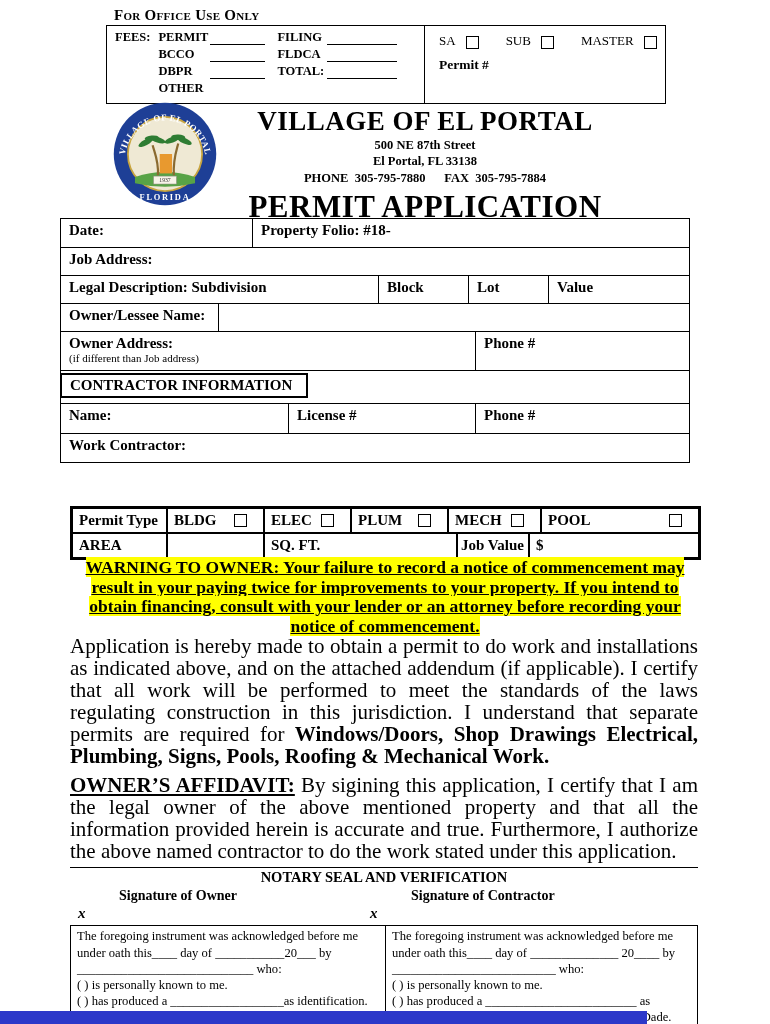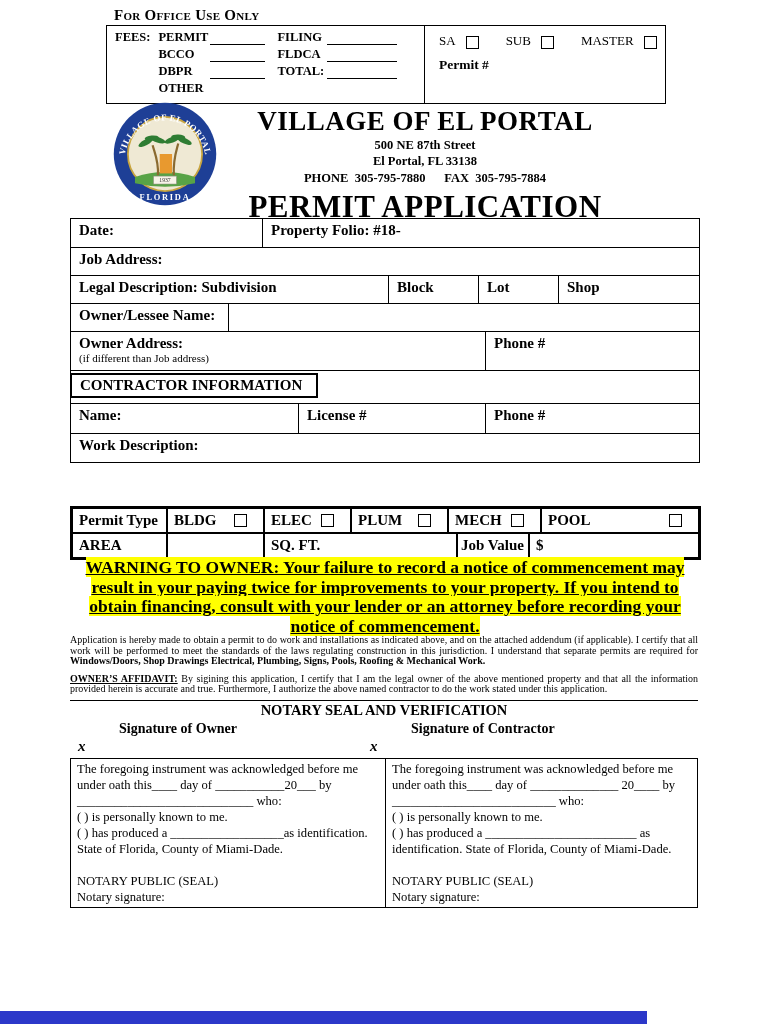--- a/index.html
+++ b/index.html
@@ -26,21 +26,21 @@
 
   
   .hdr-logo { position:absolute; left:112px; top:101px; width:106px; height:106px; }
   .hdr-text { position:absolute; left:150px; top:106px; width:550px; text-align:center; }
   .hdr-name  { font-weight:bold; font-size:27px; letter-spacing:.5px; }
   .hdr-addr  { font-weight:bold; font-size:12.5px; line-height:1.3; }
   .hdr-phone { white-space:pre; }
   .hdr-title { font-weight:bold; font-size:31px; letter-spacing:.5px; margin-top:3px; }
 
   
-  .main-table { position:absolute; left:70px; top:218px; width:630px; border:1px solid #000;
+  .main-table { position:absolute; left:60px; top:218px; width:630px; border:1px solid #000;
                 font-weight:bold; font-size:15px; box-sizing:border-box; }
   .mrow { display:flex; border-bottom:1px solid #000; }
   .mrow:last-child { border-bottom:none; }
   .mcell { border-right:1px solid #000; padding:3px 6px 2px 8px; box-sizing:border-box; }
   .mcell.last { border-right:none; flex:1; }
   .h28{min-height:28px} .h27{min-height:27px} .h38{min-height:38px} .h32{min-height:32px} .h29{min-height:29px}
   .w192{width:192px} .w318{width:318px} .w90{width:90px} .w80{width:80px} .w158{width:158px}
   .w415{width:415px} .w228{width:228px} .w187{width:187px} .w315{width:315px}
   .addr-note { font-weight:normal; font-size:11px; line-height:1.1; }
   .crow-cell { padding:0; }
@@ -58,21 +58,21 @@
   .pcell .cb { margin-left:auto; margin-right:12px; }
   .pw95{width:95px} .pw97{width:97px} .pw96{width:87px} .pw93{width:93px} .pw193{width:193px} .pw72{width:72px; padding-left:3px;}
 
   
   .warning-wrap { position:absolute; left:68px; top:558px; width:634px; text-align:center; }
   .warning-text { background:var(--warning_highlight,#ffff00); font-weight:bold; font-size:17.5px;
                   line-height:1.12; text-decoration:underline; white-space:pre-line; }
 
   
   .lower { position:absolute; left:70px; top:635px; width:628px; }
-  .para { text-align:justify; font-size:10px; line-height:1.05; margin:0; }
+  .para { text-align:justify; font-size:21px; line-height:1.05; margin:0; }
   .para-gap { margin-top:7px; }
   .bold { font-weight:bold; }
   .affidavit-label { font-weight:bold; text-decoration:underline; }
 
   .notary-sec { margin-top:5px; border-top:1px solid #000; }
   .notary-title { text-align:center; font-weight:bold; font-size:14.5px; margin-top:1px; }
   .sig-row { display:flex; margin-top:2px; }
   .sig-col { width:290px; padding-left:8px; box-sizing:border-box; }
   .sig-col.last { flex:1; padding-left:10px; }
   .sig-label { font-weight:bold; font-size:14px;margin-left:41px; }
@@ -181,21 +181,21 @@
       <div class="mcell w192"><span>Date:</span></div>
       <div class="mcell last"><span>Property Folio: #18-</span></div>
     </div>
     <div class="mrow h27">
       <div class="mcell last"><span>Job Address:</span></div>
     </div>
     <div class="mrow h27">
       <div class="mcell w318"><span>Legal Description: Subdivision</span></div>
       <div class="mcell w90"><span>Block</span></div>
       <div class="mcell w80"><span>Lot</span></div>
-      <div class="mcell last"><span>Shop</span></div>
+      <div class="mcell last"><span>Value</span></div>
     </div>
     <div class="mrow h27">
       <div class="mcell w158"><span>Owner/Lessee Name:</span></div>
       <div class="mcell last"></div>
     </div>
     <div class="mrow h38">
       <div class="mcell w415">
         <div>Owner Address:</div>
         <div class="addr-note">(if different than Job address)</div>
       </div>
@@ -205,21 +205,21 @@
       <div class="mcell last crow-cell">
         <div class="cbox">CONTRACTOR INFORMATION</div>
       </div>
     </div>
     <div class="mrow h29">
       <div class="mcell w228"><span>Name:</span></div>
       <div class="mcell w187"><span>License #</span></div>
       <div class="mcell last"><span>Phone #</span></div>
     </div>
     <div class="mrow h28">
-      <div class="mcell last"><span>Work Description:</span></div>
+      <div class="mcell last"><span>Work Contractor:</span></div>
     </div>
   </div>
 
   <div class="permit-table">
     <div class="prow prow-top">
       <div class="pcell pw95">
           <span>Permit Type</span>
         </div>
       <div class="pcell pw97">
           <span>BLDG</span>

